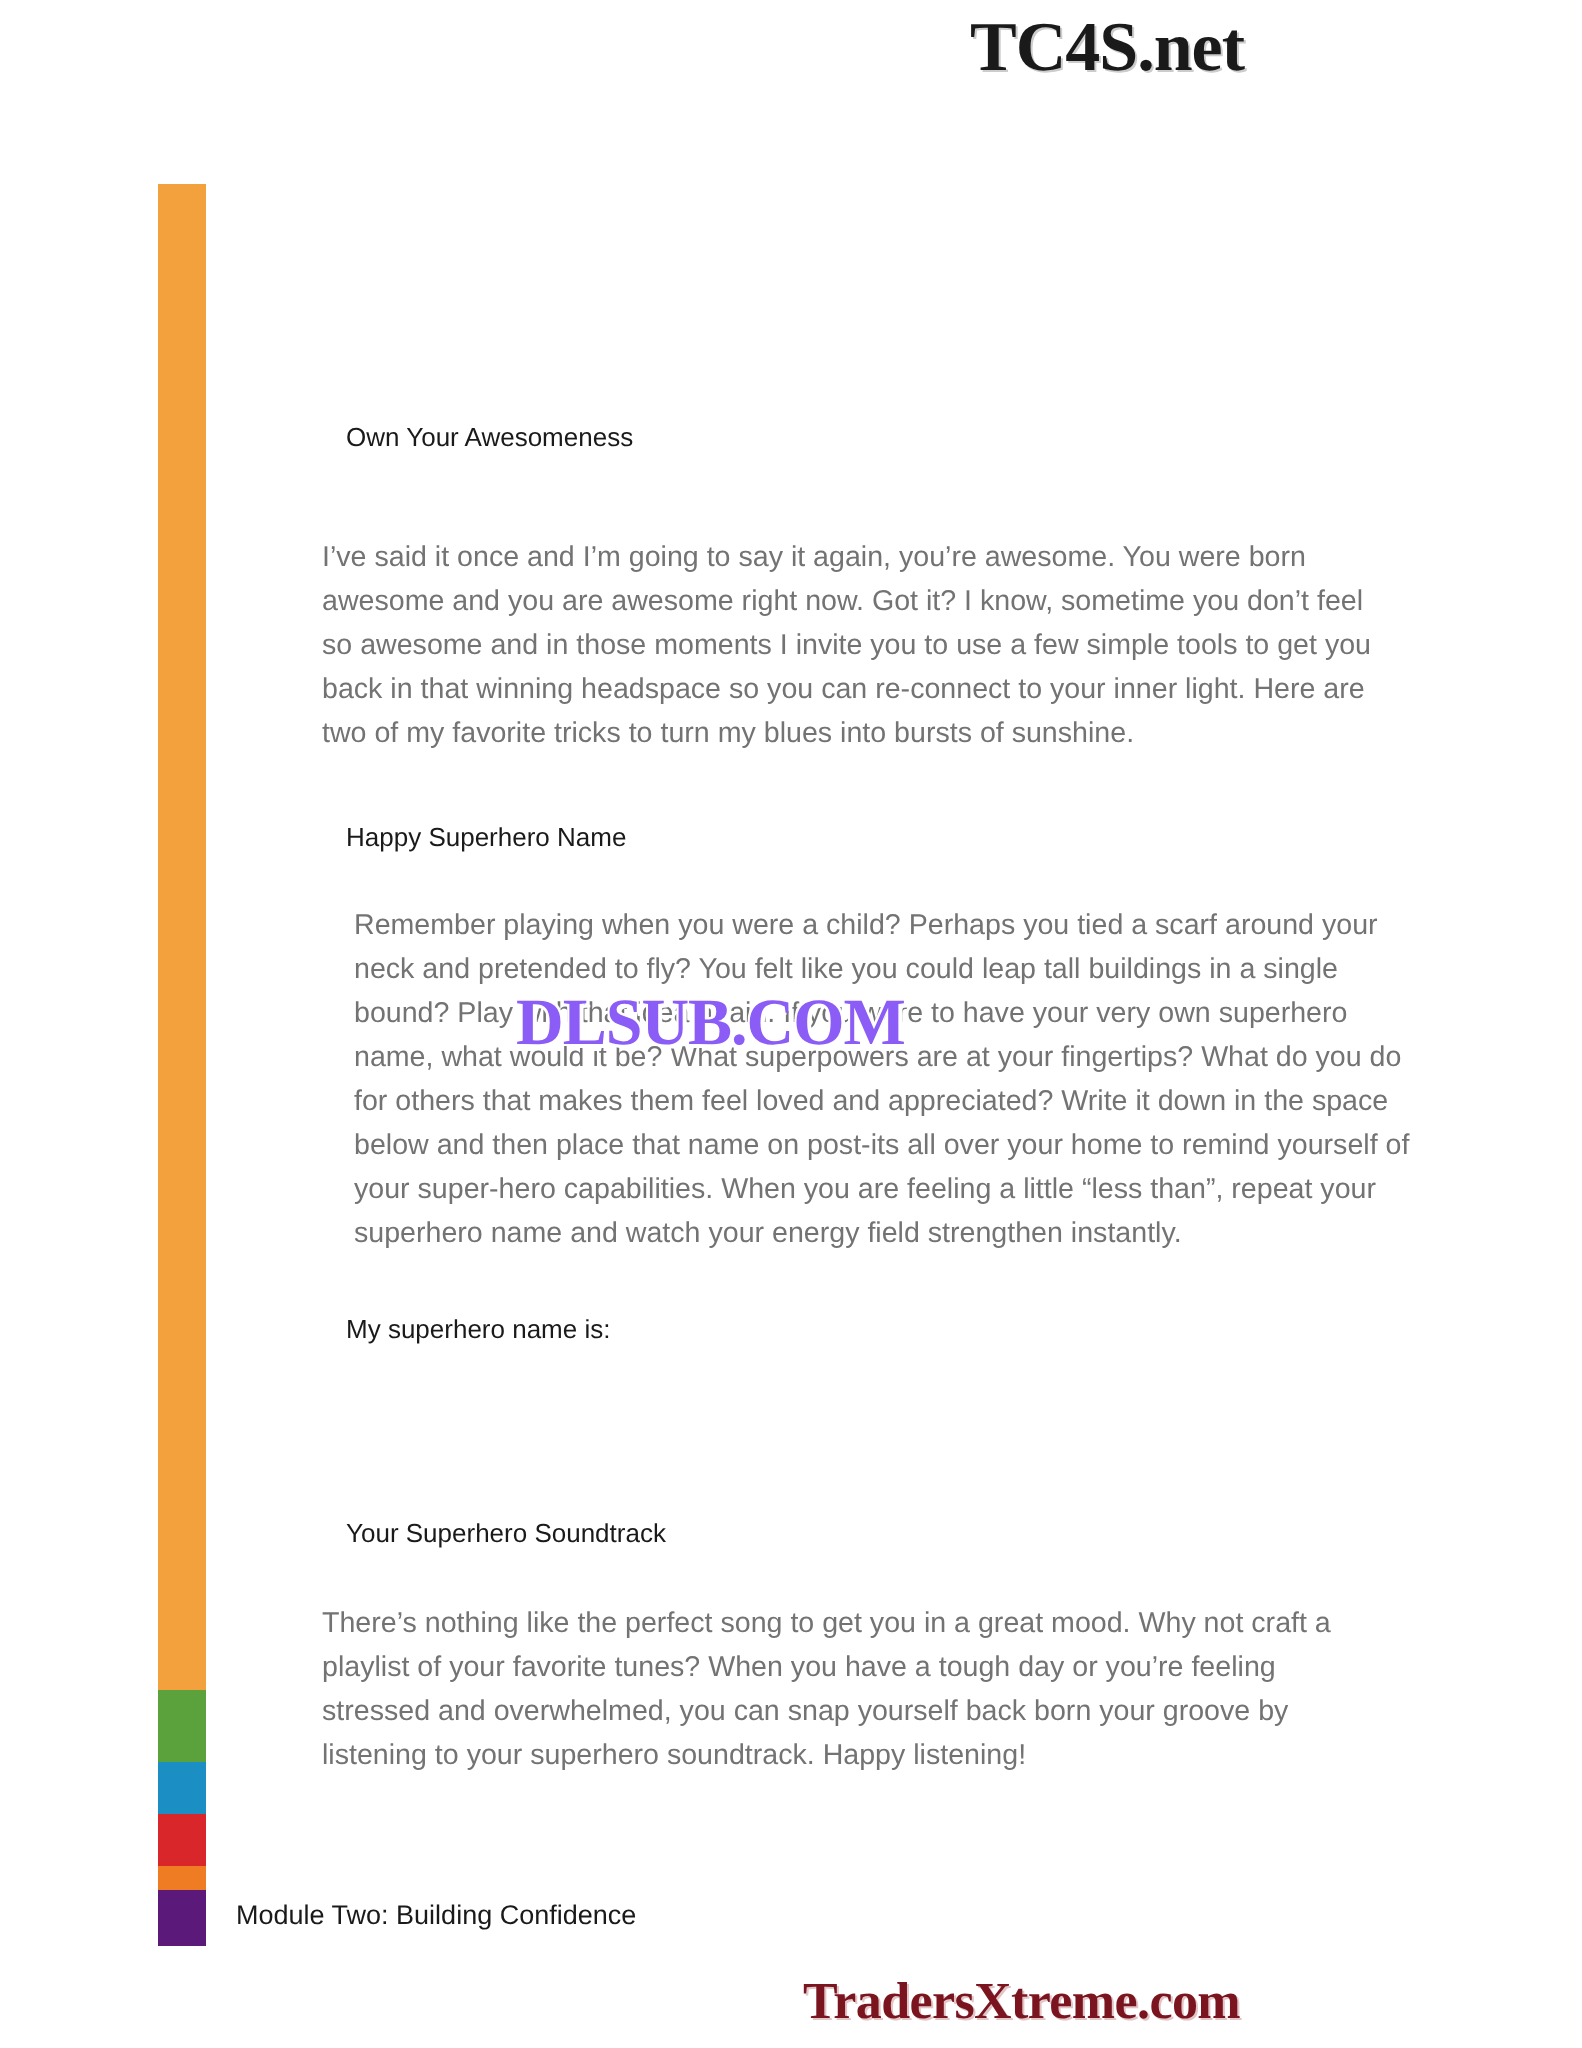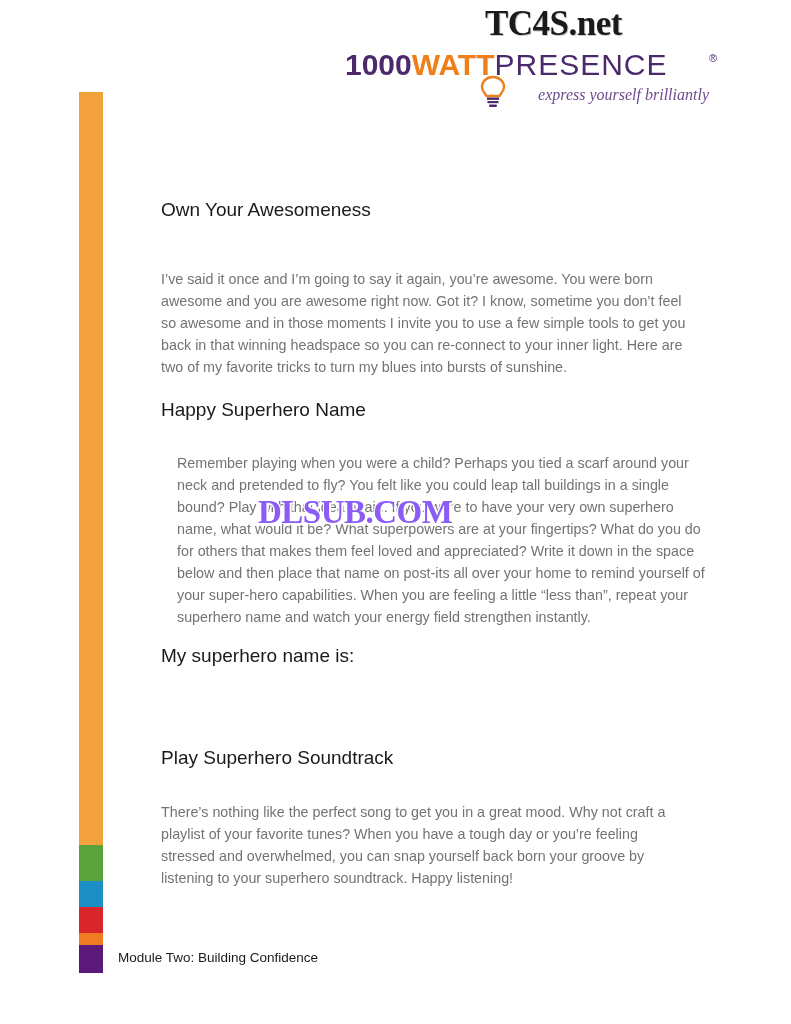--- a/index.html
+++ b/index.html
@@ -116,24 +116,24 @@
   .bar-purple { top: 945px; height: 28px;  background: #5b1a7a; }
 
   
   .content {
     position: absolute;
     left: 161px;
     top: 0;
     width: 540px;
   }
   h1.doc-heading {
-    font-size: 19px;
+    font-size: 13px;
     font-weight: normal;
     color: #1a1a1a;
-    margin: 0;
+    margin: 12px;
     line-height: 1.2;
   }
   p.doc-para {
     font-size: 14.3px;
     color: #737373;
     margin: 0;
     line-height: 1.54;
   }
   .blk { position: absolute; }
 
@@ -153,51 +153,37 @@
     color: #1a1a1a;
   }
 </style>
 </head>
 <body>
 
 <div class="page">
 
   <div class="wm-top-right">TC4S.net</div>
 
-  <div class="logo">
-    <div class="logo-wordmark">
-      <span class="logo-1000">1000</span><span class="logo-watt">WATT</span><span class="logo-presence">PRESENCE</span>
-    </div>
-    <span class="logo-reg">®</span>
-    <div class="bulb">
-      <svg width="34" height="34" viewBox="0 0 34 34">
-        <path d="M17 2 C10 2 6 7 6 12 C6 16 9 18 10.5 21 L23.5 21 C25 18 28 16 28 12 C28 7 24 2 17 2 Z" fill="none" stroke="#ee7f1b" stroke-width="2.4"></path>
-        <rect x="11" y="22.5" width="12" height="2.4" fill="#4b2a6b"></rect>
-        <rect x="11.5" y="26" width="11" height="2.2" fill="#4b2a6b"></rect>
-        <rect x="13" y="29.4" width="8" height="2.6" rx="1.2" fill="#4b2a6b"></rect>
-      </svg>
-    </div>
-    <div class="logo-tagline">express yourself brilliantly</div>
-  </div>
 
   <div class="bar bar-orange"></div>
   <div class="bar bar-green"></div>
   <div class="bar bar-blue"></div>
   <div class="bar bar-red"></div>
   <div class="bar bar-orange2"></div>
   <div class="bar bar-purple"></div>
 
   <div class="content">
     <h1 class="doc-heading blk h-own">Own Your Awesomeness</h1>
     <p class="doc-para    blk p-intro">I’ve said it once and I’m going to say it again, you’re awesome. You were born awesome and you are awesome right now.  Got it?  I know, sometime you don’t feel so awesome and in those moments I invite you to use a few simple tools to get you back in that winning headspace so you can re-connect to your inner light.  Here are two of my favorite tricks to turn my blues into bursts of sunshine.</p>
     <h1 class="doc-heading blk h-name">Happy Superhero Name</h1>
     <p class="doc-para    blk p-name">Remember playing when you were a child?  Perhaps you tied a scarf around your neck and pretended to fly?  You felt like you could leap tall buildings in a single bound?  Play with that idea again.  If you were to have your very own superhero name, what would it be?  What superpowers are at your fingertips?  What do you do for others that makes them feel loved and appreciated?  Write it down in the space below and then place that name on post-its all over your home to remind yourself of your super-hero capabilities.  When you are feeling a little “less than”, repeat your superhero name and watch your energy field strengthen instantly.</p>
     <h1 class="doc-heading blk h-mysuper">My superhero name is:</h1>
-    <h1 class="doc-heading blk h-soundtrack">Play Superhero Soundtrack</h1>
+    <h1 class="doc-heading blk h-soundtrack">Your Superhero Soundtrack</h1>
     <p class="doc-para    blk p-soundtrack">There’s nothing like the perfect song to get you in a great mood.  Why not craft a playlist of your favorite tunes?  When you have a tough day or you’re feeling stressed and overwhelmed, you can snap yourself back born your groove by listening to your superhero soundtrack.   Happy listening!</p>
   </div>
 
   <div class="footer">Module Two: Building Confidence</div>
 
   <div class="wm-center">DLSUB.COM</div>
 
+  <div class="wm-bottom-right">TradersXtreme.com</div>
 
 </div>
 
 </body></html>

